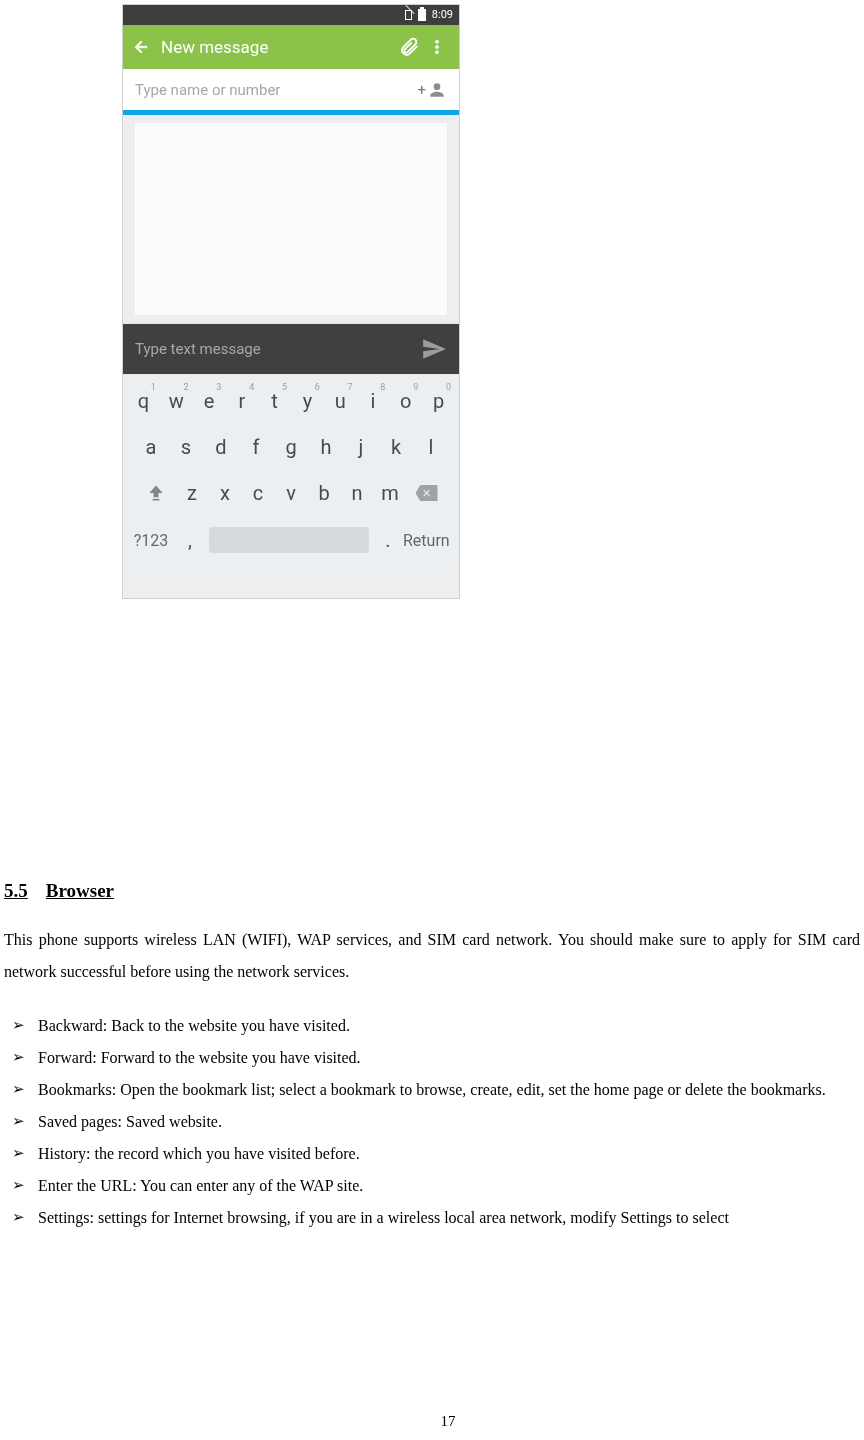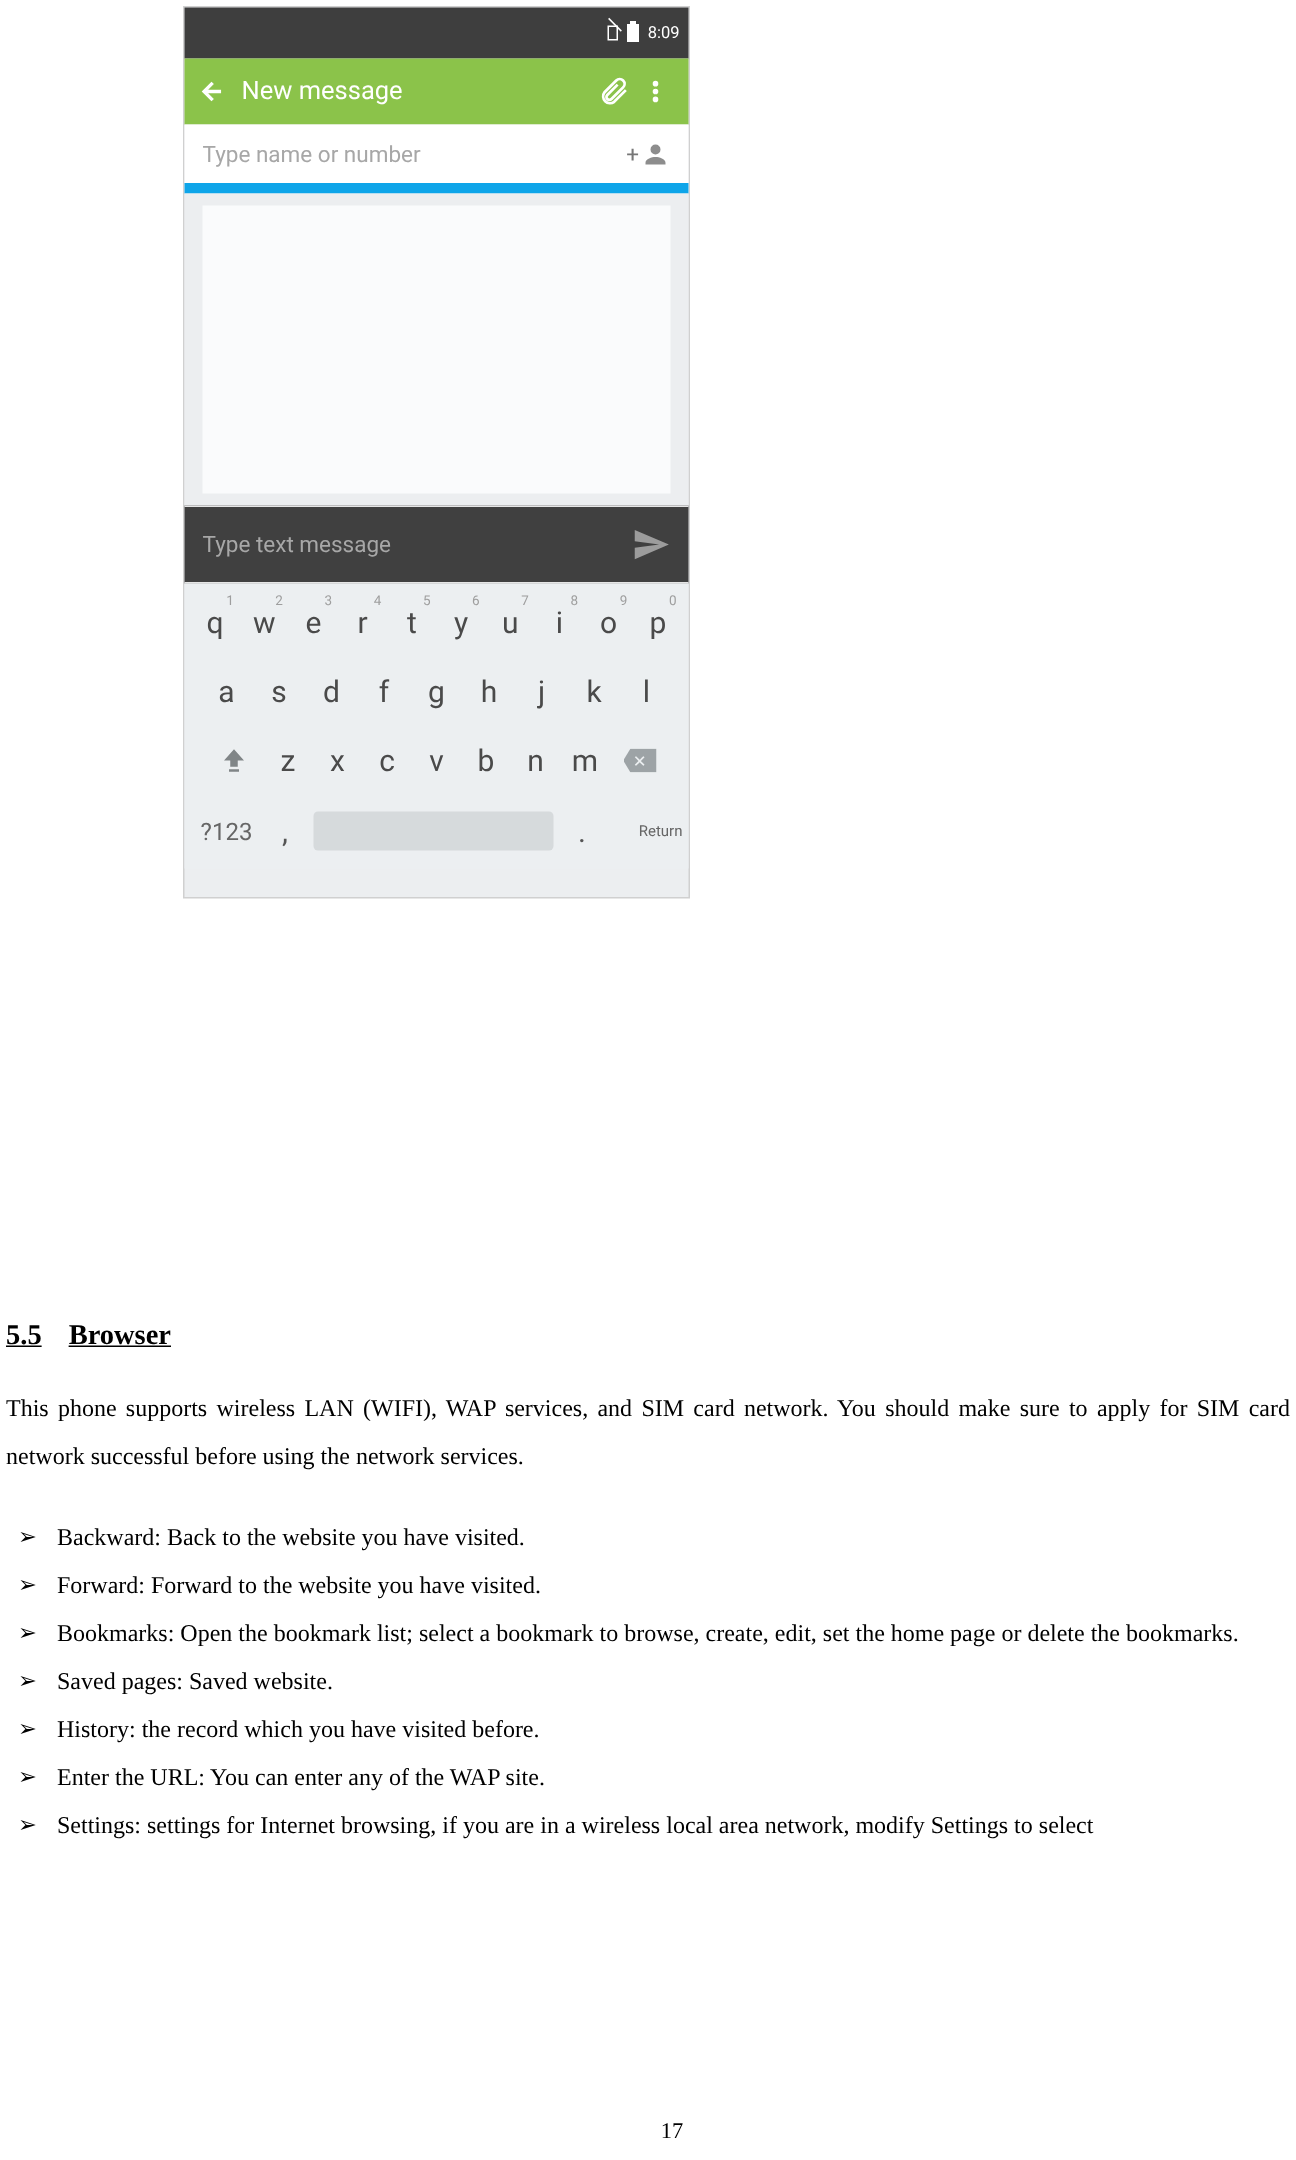--- a/index.html
+++ b/index.html
@@ -16,21 +16,21 @@
   .phone {
     position: absolute;
     left: 123px;
     top: 5px;
     width: 336px;
     height: 593px;
     background: #eceef0;
     box-shadow: 0 0 0 1px #d0d0d0;
   }
   .status-bar {
-    height: 34px;
+    height: 20px;
     background: #3e3e3e;
     color: #fff;
     font: 11px/20px Roboto, Arial, sans-serif;
     display: flex;
     justify-content: flex-end;
     align-items: center;
     gap: 6px;
     padding-right: 6px;
   }
   .status-bar .simblock { width:7px; height:10px; border:1px solid #fff; position:relative; }
@@ -50,21 +50,21 @@
   .app-bar .title { flex:1; padding-left:10px; }
   .app-bar .attach, .app-bar .more { width:28px; display:flex; align-items:center; justify-content:center; }
   .svg-white{ fill:#fff; stroke:#fff; }
 
   .recipient-row{
     background:#fff;
     height:46px;
     display:flex;
     align-items:center;
     padding:0 12px;
-    border-bottom:7px solid #0ea5e9;
+    border-bottom:5px solid #0ea5e9;
     font: 15px Roboto, Arial, sans-serif;
   }
   .recipient-row .ph { color:#a7a7a7; flex:1; }
   .recipient-row .addc { display:flex; align-items:center; color:#777; font-size:20px; }
 
   .blank-area{
     height:208px;
     background:#eceef0;
     padding:8px 12px;
   }
@@ -109,21 +109,21 @@
   .bksp .bx{
     width:22px;height:16px;background:#9da3a6;
     clip-path: polygon(22% 0, 100% 0, 100% 100%, 22% 100%, 0 50%);
     display:flex;align-items:center;justify-content:center;
     color:#eceff1;font-size:11px;
   }
   .bottom-kb{ display:flex; align-items:center; height:42px; }
   .bottom-kb .sym{ width:48px; text-align:center; font-size:16px; color:#666;}
   .bottom-kb .comma, .bottom-kb .dot{ width:30px; text-align:center; font-size:20px; color:#555;}
   .bottom-kb .space{ flex:1; height:26px; margin:0 4px; background:#d6dadc; border-radius:3px;}
-  .bottom-kb .ret{ width:52px; text-align:right; font-size:10px; color:#666;}
+  .bottom-kb .ret{ width:52px; text-align:left; font-size:16px; color:#666;}
 
   
   .doc {
     position:absolute;
     left:0; top:880px;
     width:864px;
     padding: 0 4px 0 4px;
   }
   .sec-heading{
     font: bold 19px "Times New Roman", serif;

